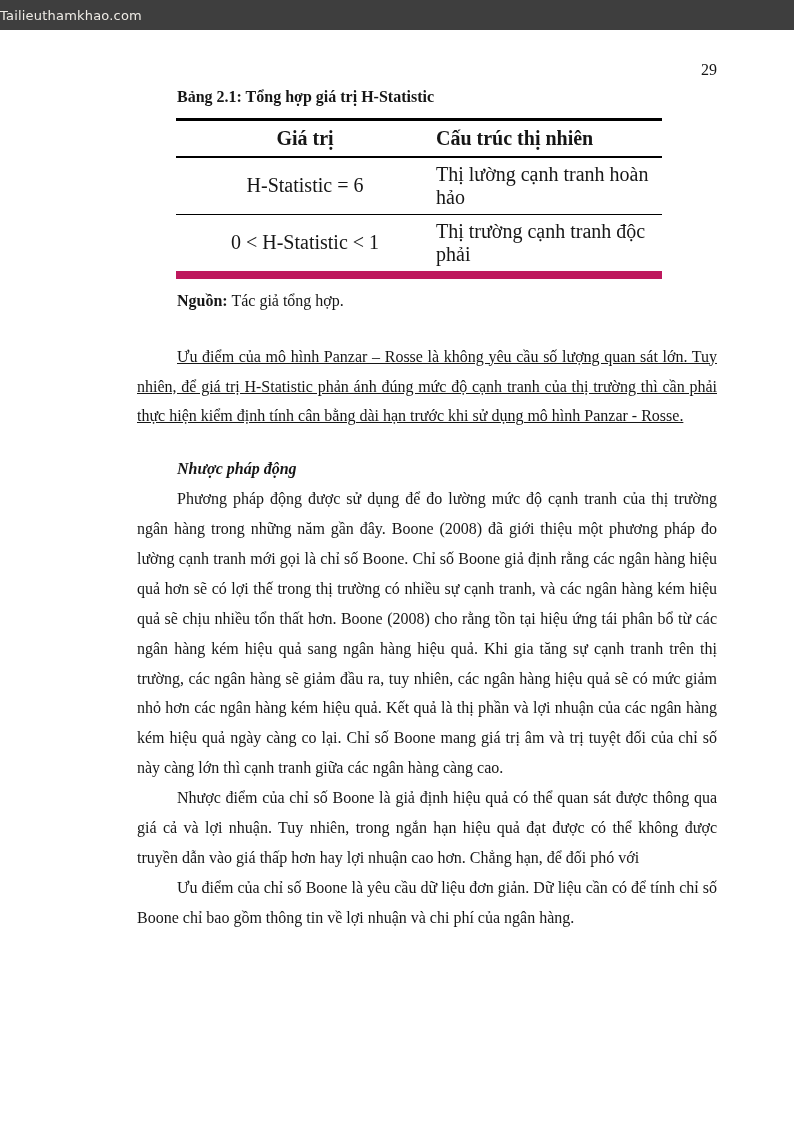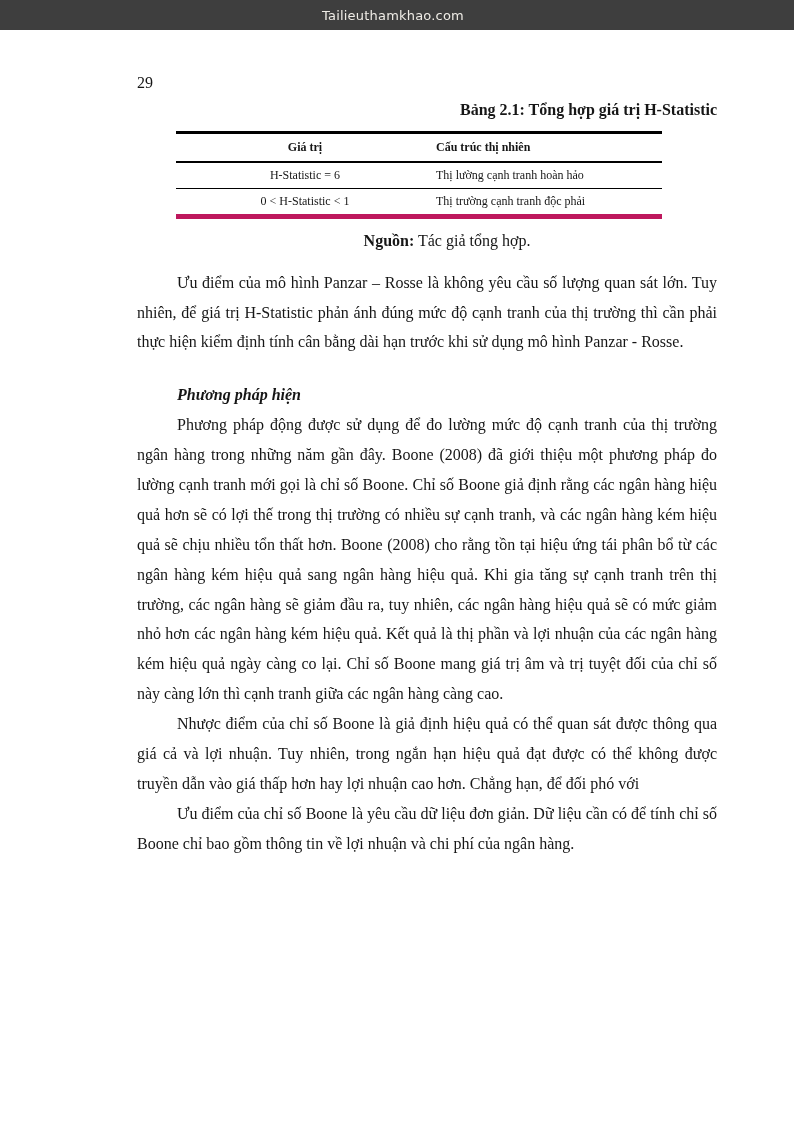--- a/index.html
+++ b/index.html
@@ -11,63 +11,62 @@
     position: relative;
     overflow: hidden;
   }
   .top-bar {
     position: absolute;
     top: 0; left: 0;
     width: 794px; height: 30px;
     background: #3e3e3e;
     display: flex;
     align-items: center;
-    justify-content: center;
+    justify-content: flex-start;
     padding-right: 8px;
   }
   .watermark-text {
     color: #efece6;
     font-family: "DejaVu Sans", sans-serif;
     font-size: 13px;
     letter-spacing: 0.2px;
   }
   .page-body {
     position: absolute;
     top: 30px;
     left: 137px;
     width: 580px;
   }
   .page-number {
-    text-align: left;
+    text-align: right;
     font-size: 16px;
-    margin-top: 44px;
+    margin-top: 31px;
   }
   .para {
     font-size: 16px;
     line-height: 1.87;
     text-align: justify;
     text-indent: 40px;
   }
   .intro-para { margin-top: 42px; }
   .table-caption {
     font-size: 16px;
     font-weight: bold;
     margin-top: 4px;
     margin-left: 40px;
     line-height: 1.8;
-    text-align: right;
   }
   table.stat-table {
     border-collapse: collapse;
     margin-left: 39px;
     margin-top: 6px;
     width: 486px;
-    font-size: 12px;
+    font-size: 20px;
     border-top: 3px solid #000;
-    border-bottom: 5px solid #be185d;
+    border-bottom: 8px solid #be185d;
   }
   table.stat-table th {
     border-bottom: 2px solid #000;
     padding: 6px 0;
     font-weight: bold;
   }
   table.stat-table td {
     border-bottom: 1.5px solid #000;
     padding: 5px 0;
   }
@@ -80,32 +79,31 @@
   table.stat-table th.col-structure,
   table.stat-table td.col-structure {
     text-align: left;
     padding-left: 2px;
   }
   .source-line {
     font-size: 16px;
     margin-top: 8px;
     margin-left: 40px;
     line-height: 1.8;
-    text-align: center;
   }
   .source-line .src-label { font-weight: bold; }
   .section-heading {
     font-size: 16px;
     font-weight: bold;
     font-style: italic;
     margin-top: 24px;
     margin-left: 40px;
     line-height: 1.8;
   }
-  .p1 { margin-top: 12px; }
+  .p1 { margin-top: 26px; text-decoration: underline; }
 </style>
 </head>
 <body>
 
 <div class="top-bar">
   <span class="watermark-text">Tailieuthamkhao.com</span>
 </div>
 
 <div class="page-body">
 
@@ -132,21 +130,21 @@
       </tr>
     </tbody>
   </table>
 
   <div class="source-line">
     <span class="src-label">Nguồn:</span><span> Tác giả tổng hợp.</span>
   </div>
 
   <p class="para p1">Ưu điểm của mô hình Panzar – Rosse là không yêu cầu số lượng quan sát lớn. Tuy nhiên, để giá trị H-Statistic phản ánh đúng mức độ cạnh tranh của thị trường thì cần phải thực hiện kiểm định tính cân bằng dài hạn trước khi sử dụng mô hình Panzar - Rosse.</p>
 
-  <div class="section-heading">Phương pháp hiện</div>
+  <div class="section-heading">Nhược pháp động</div>
 
   <p class="para">Phương pháp động được sử dụng để đo lường mức độ cạnh tranh của thị trường ngân hàng trong những năm gần đây. Boone (2008) đã giới thiệu một phương pháp đo lường cạnh tranh mới gọi là chỉ số Boone. Chỉ số Boone giả định rằng các ngân hàng hiệu quả hơn sẽ có lợi thế trong thị trường có nhiều sự cạnh tranh, và các ngân hàng kém hiệu quả sẽ chịu nhiều tổn thất hơn. Boone (2008) cho rằng tồn tại hiệu ứng tái phân bổ từ các ngân hàng kém hiệu quả sang ngân hàng hiệu quả. Khi gia tăng sự cạnh tranh trên thị trường, các ngân hàng sẽ giảm đầu ra, tuy nhiên, các ngân hàng hiệu quả sẽ có mức giảm nhỏ hơn các ngân hàng kém hiệu quả. Kết quả là thị phần và lợi nhuận của các ngân hàng kém hiệu quả ngày càng co lại. Chỉ số Boone mang giá trị âm và trị tuyệt đối của chỉ số này càng lớn thì cạnh tranh giữa các ngân hàng càng cao.</p>
 
   <p class="para">Nhược điểm của chỉ số Boone là giả định hiệu quả có thể quan sát được thông qua giá cả và lợi nhuận. Tuy nhiên, trong ngắn hạn hiệu quả đạt được có thể không được truyền dẫn vào giá thấp hơn hay lợi nhuận cao hơn. Chẳng hạn, để đối phó với</p>
 
   <p class="para">Ưu điểm của chỉ số Boone là yêu cầu dữ liệu đơn giản. Dữ liệu cần có để tính chỉ số Boone chỉ bao gồm thông tin về lợi nhuận và chi phí của ngân hàng.</p>
 
 </div>
 
 </body></html>

